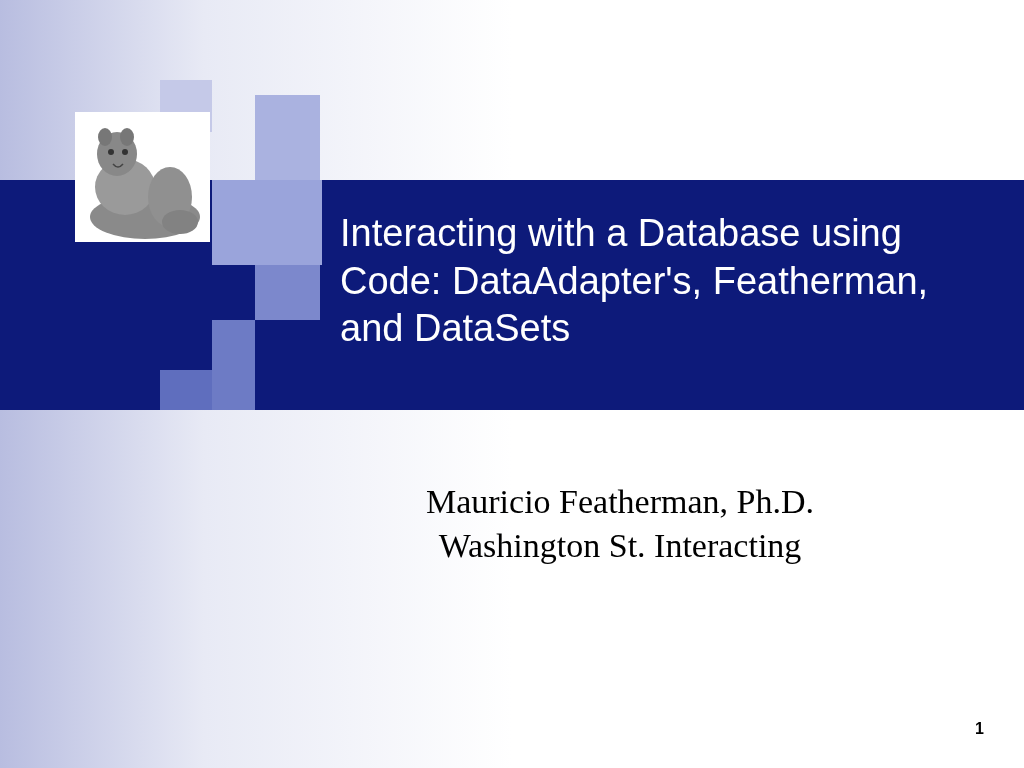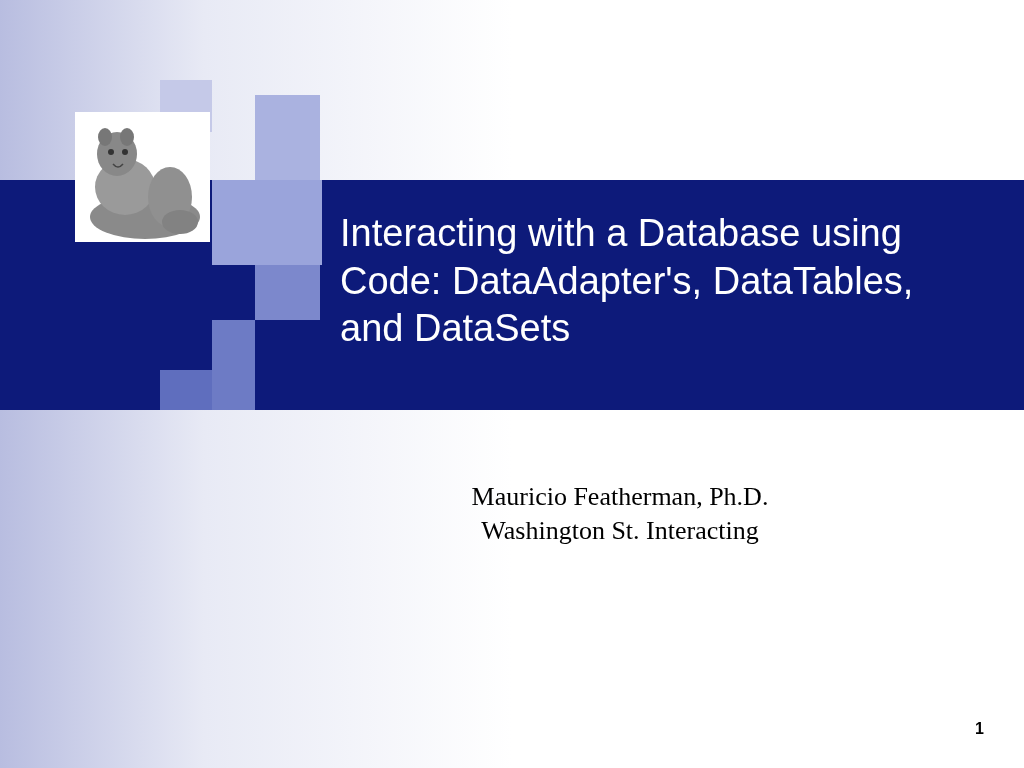--- a/index.html
+++ b/index.html
@@ -28,21 +28,21 @@
     line-height: 1.25;
     font-weight: 400;
   }
   .subtitle {
     position: absolute;
     left: 340px;
     top: 480px;
     width: 560px;
     text-align: center;
     color: #000000;
-    font-size: 26px;
+    font-size: 34px;
     line-height: 1.3;
     font-family: "Times New Roman", Times, serif;
   }
   .page-number {
     position: absolute;
     right: 40px;
     bottom: 30px;
     font-size: 16px;
     font-weight: bold;
     color: #000000;
@@ -95,21 +95,21 @@
       <ellipse cx="30" cy="25" rx="7" ry="9" fill="#777777"></ellipse>
       <ellipse cx="52" cy="25" rx="7" ry="9" fill="#777777"></ellipse>
       <ellipse cx="36" cy="40" rx="3" ry="3" fill="#333333"></ellipse>
       <ellipse cx="50" cy="40" rx="3" ry="3" fill="#333333"></ellipse>
       <path d="M38 52 Q43 58 48 52" stroke="#444" stroke-width="1.5" fill="none"></path>
       <ellipse cx="95" cy="85" rx="22" ry="30" fill="#909090"></ellipse>
       <ellipse cx="105" cy="110" rx="18" ry="12" fill="#828282"></ellipse>
     </svg>
   </div>
 
-  <div class="title-text">Interacting with a Database using Code: DataAdapter's, DataTables, and DataSets</div>
+  <div class="title-text">Interacting with a Database using Code: DataAdapter's, Featherman, and DataSets</div>
 
   <div class="subtitle">
     <div>Mauricio Featherman, Ph.D.</div>
     <div>Washington St. Interacting</div>
   </div>
 
   <div class="page-number">1</div>
 
 </div>
 

